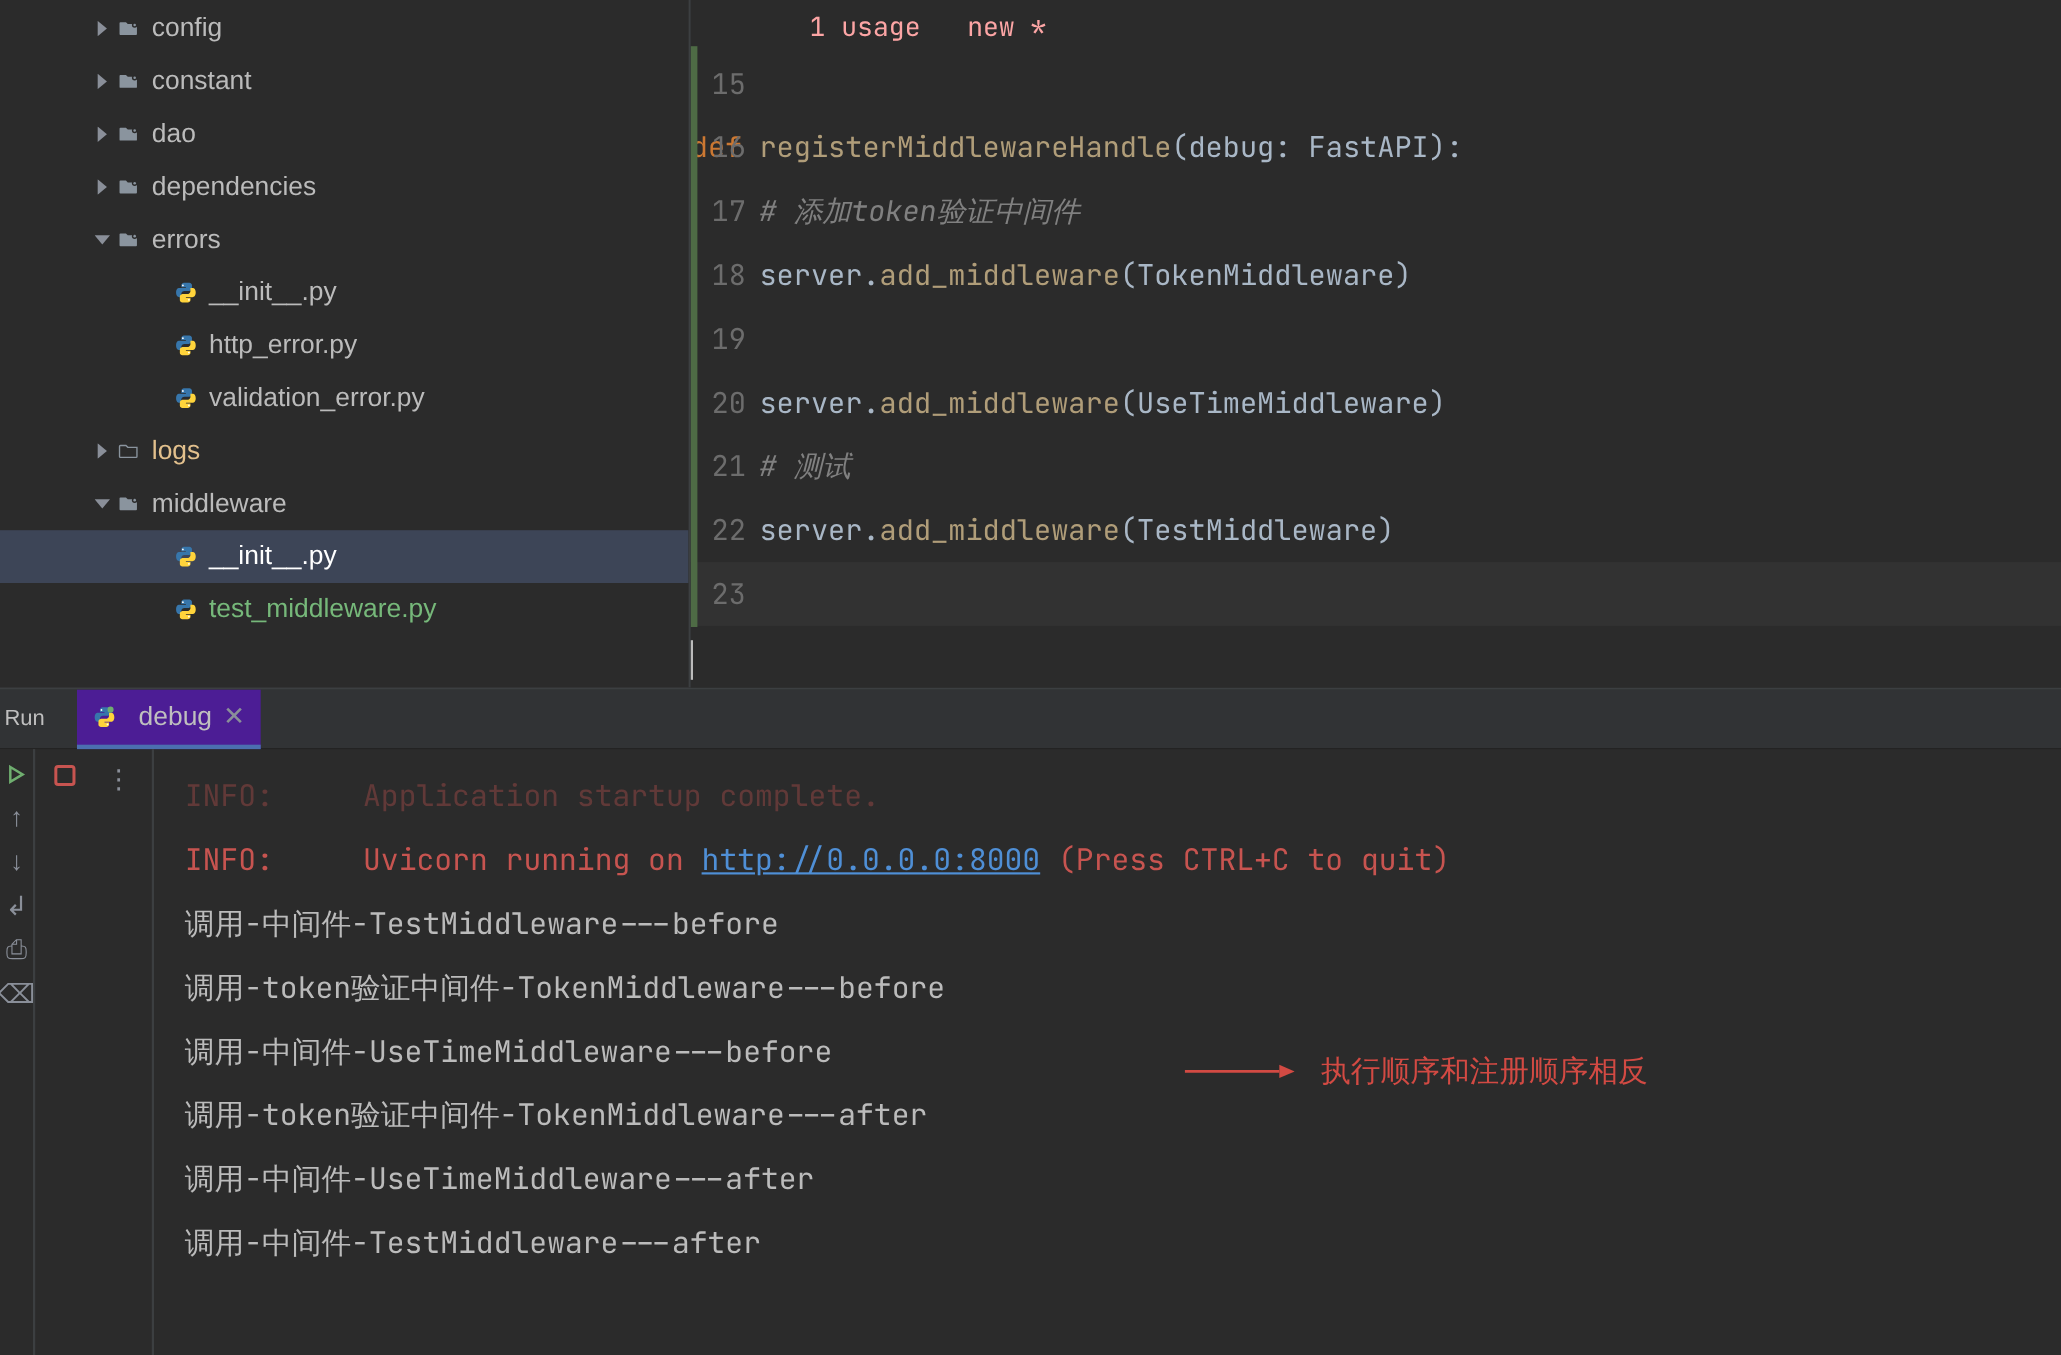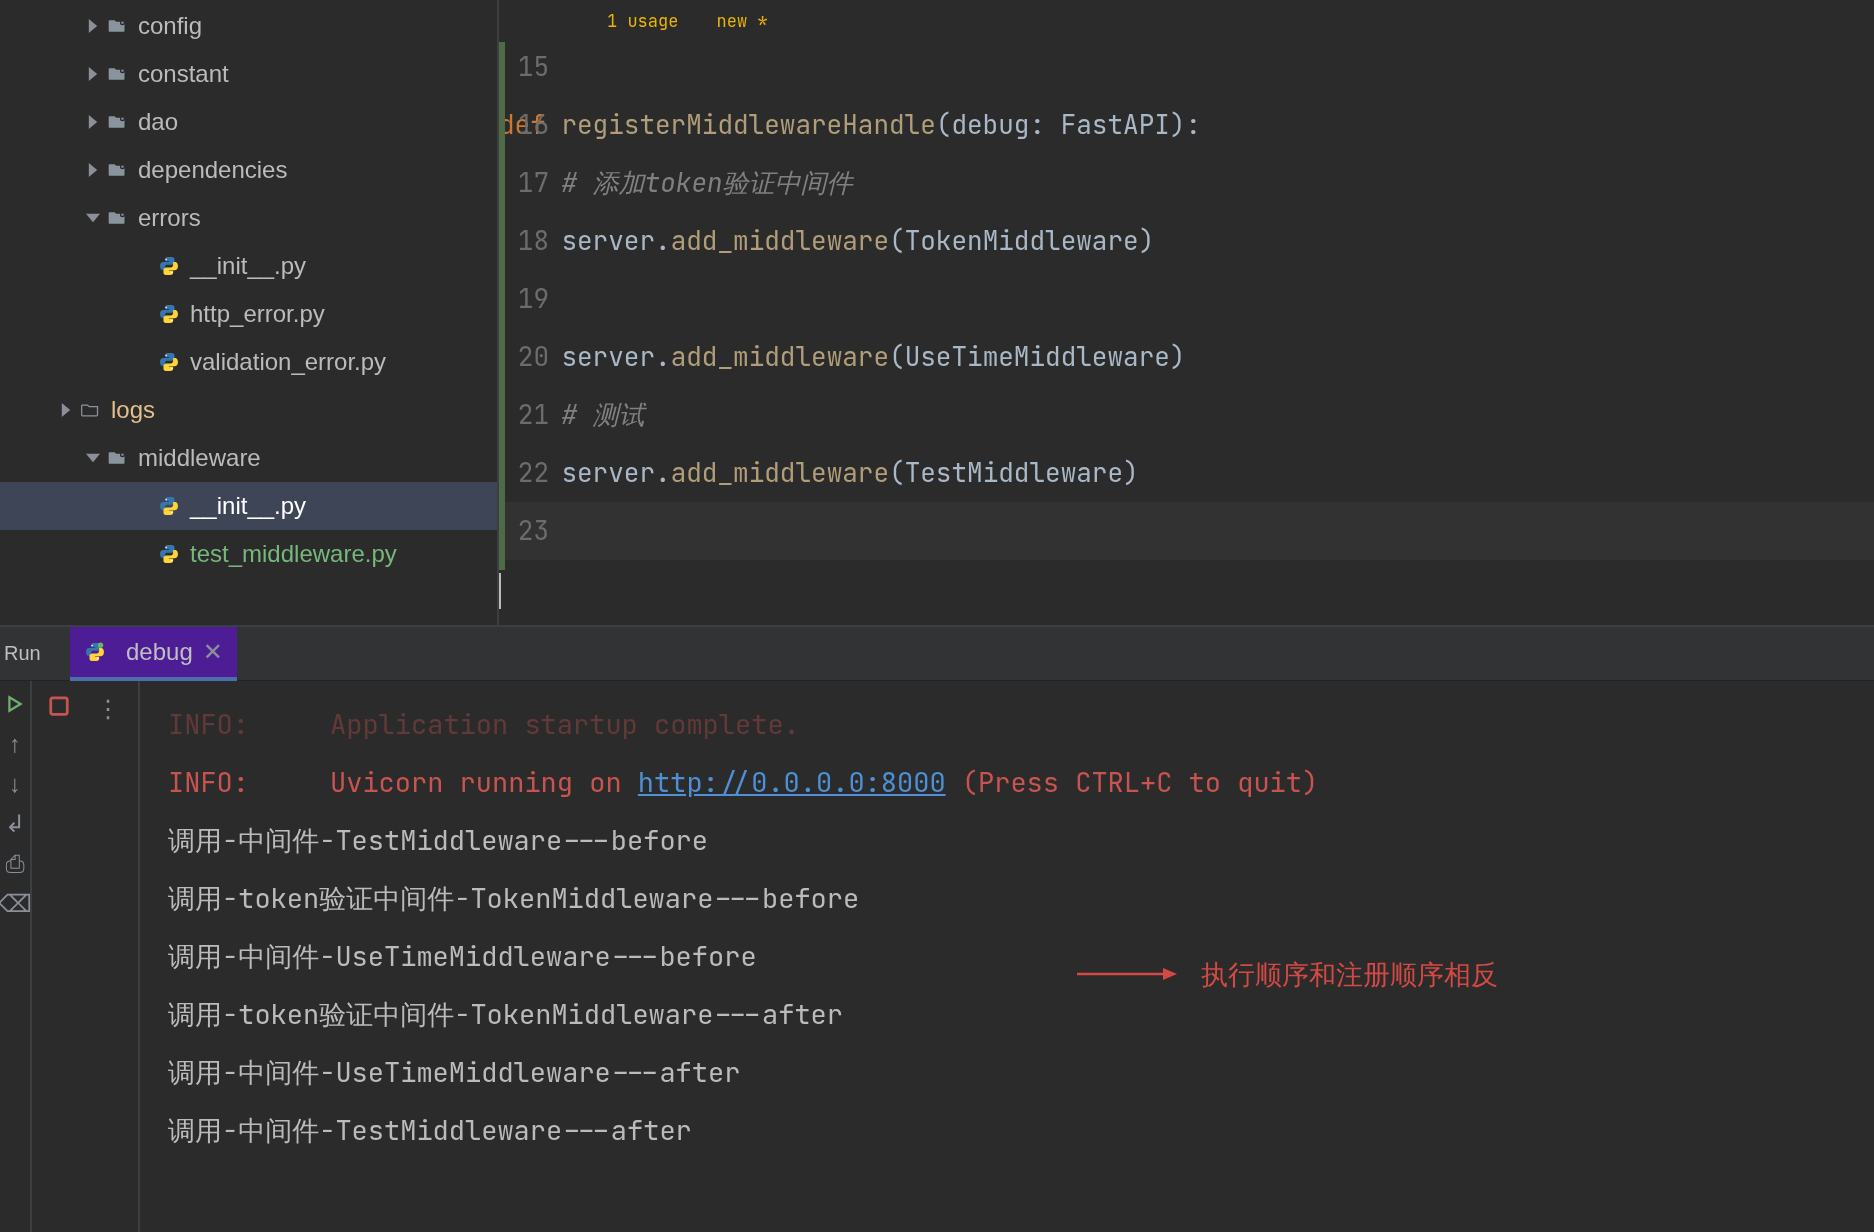--- a/index.html
+++ b/index.html
@@ -9,21 +9,21 @@
     font-family: "JetBrains Mono", ui-monospace, Menlo, Consolas, monospace;
     color: #a9b7c6;
     font-size: 24px;
     display: flex;
     flex-direction: column;
   }
   .top { display: flex; height: 625px; }
 
   
   .tree {
-    width: 499px;
+    width: 628px;
     background: #2b2b2b;
     border-right: 2px solid #3c3f41;
     overflow: hidden;
     padding-top: 2px;
     font-family: "Segoe UI", Arial, sans-serif;
   }
   .row {
     display: flex;
     align-items: center;
     height: 48px;
@@ -52,22 +52,22 @@
     flex-direction: column;
     background: #2b2b2b;
     position: relative;
     font-size: 26px;
   }
   .gutter-mark {
     position:absolute; left:0; top:42px; width:6px; height:528px; background:#4e6b45;
   }
   .hint {
     padding: 10px 0 6px 108px;
-    color: #eab308;
-    font-size: 17px;
+    color: #fca5a5;
+    font-size: 24px;
     font-style: normal;
   }
   .hint .plain { margin-right: 28px; }
   .code-line {
     display: flex;
     align-items: baseline;
     height: 58px;
     line-height: 58px;
     flex-direction: column;
   }
@@ -265,21 +265,21 @@
         <span class="icon py-ico">
           <svg width="22" height="22" viewBox="0 0 32 32">
             <path fill="#3776ab" d="M15 3c-5 0-5 3-5 3v3h6v1H7s-4 0-4 6 4 6 4 6h3v-4s0-4 4-4h6s4 0 4-4V6s0-3-5-3h-4z"></path>
             <circle cx="12" cy="6.5" r="1.2" fill="#fff"></circle>
             <path fill="#ffd43b" d="M17 29c5 0 5-3 5-3v-3h-6v-1h9s4 0 4-6-4-6-4-6h-3v4s0 4-4 4h-6s-4 0-4 4v4s0 3 5 3h4z"></path>
             <circle cx="20" cy="25.5" r="1.2" fill="#fff"></circle>
           </svg>
         </span>
         <span class="lbl">validation_error.py</span>
       </div>
-      <div class="row logs" style="padding-left: 57px;">
+      <div class="row logs" style="padding-left: 84px;">
         <span class="chev">
           <svg viewBox="0 0 10 10">
             <path d="M2 0l6 5-6 5z" fill="currentColor"></path>
           </svg>
         </span>
         <span class="icon">
           <svg width="20" height="20" viewBox="0 0 24 24">
             <path fill="none" stroke="#8a949e" stroke-width="1.5" d="M3 6h6l2 2h10v10a1 1 0 0 1-1 1H3a1 1 0 0 1-1-1V7a1 1 0 0 1 1-1z"></path>
           </svg>
         </span>

